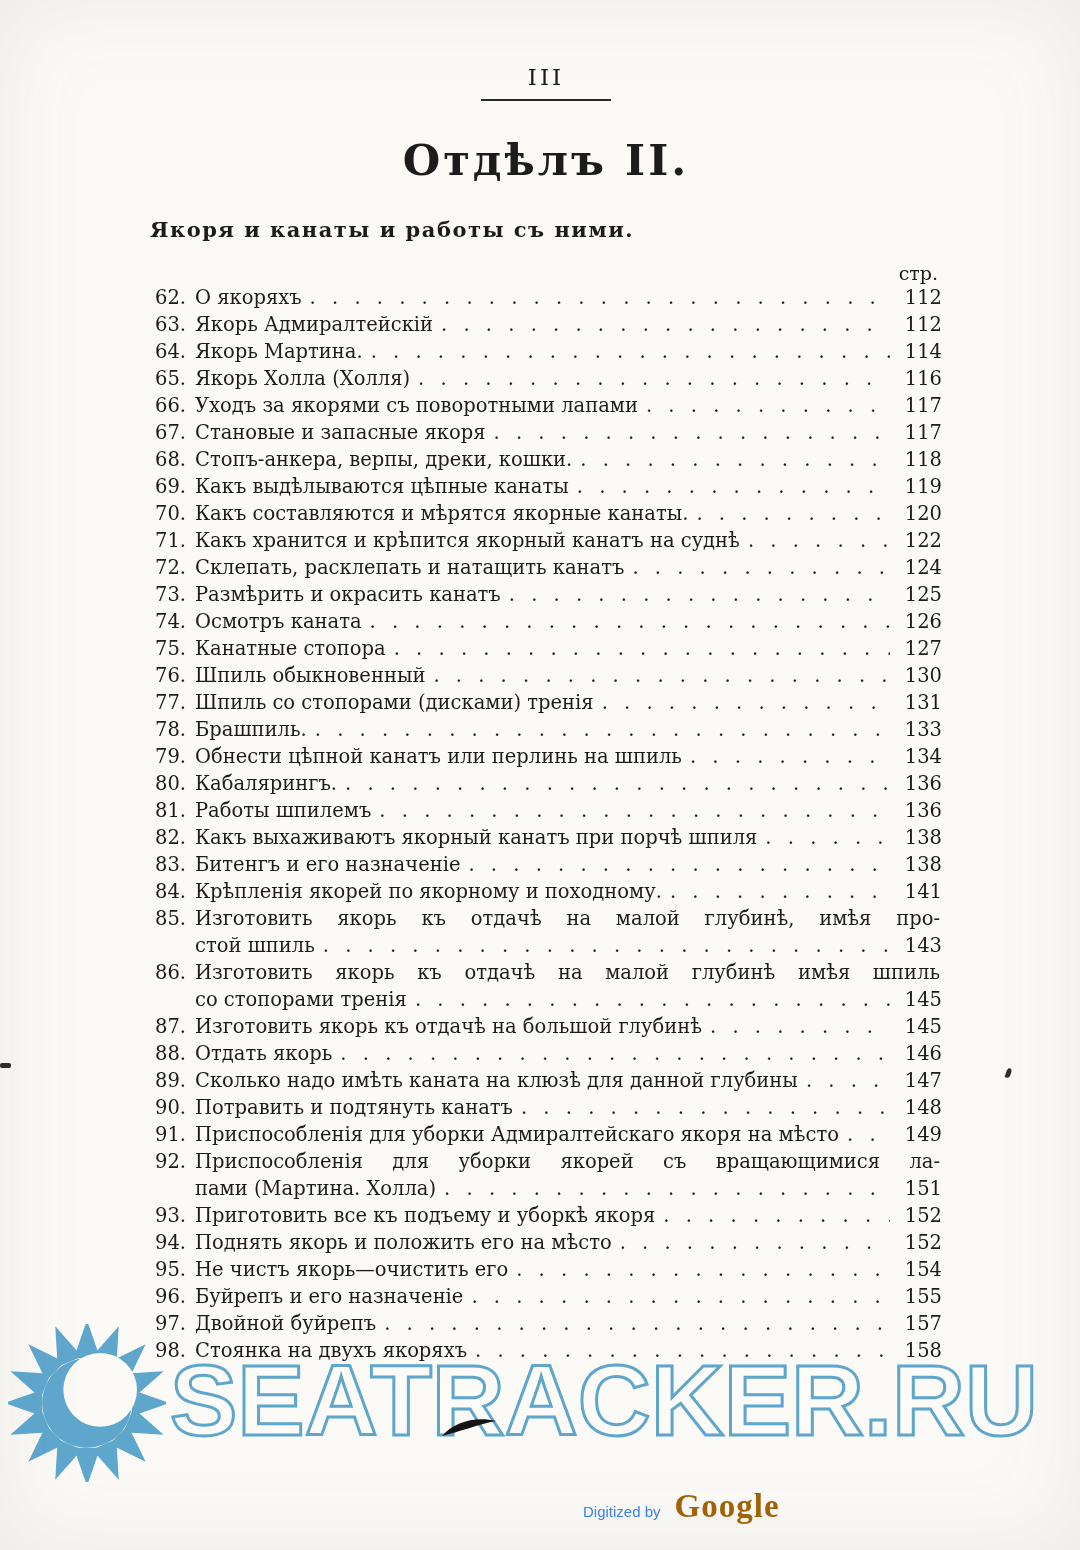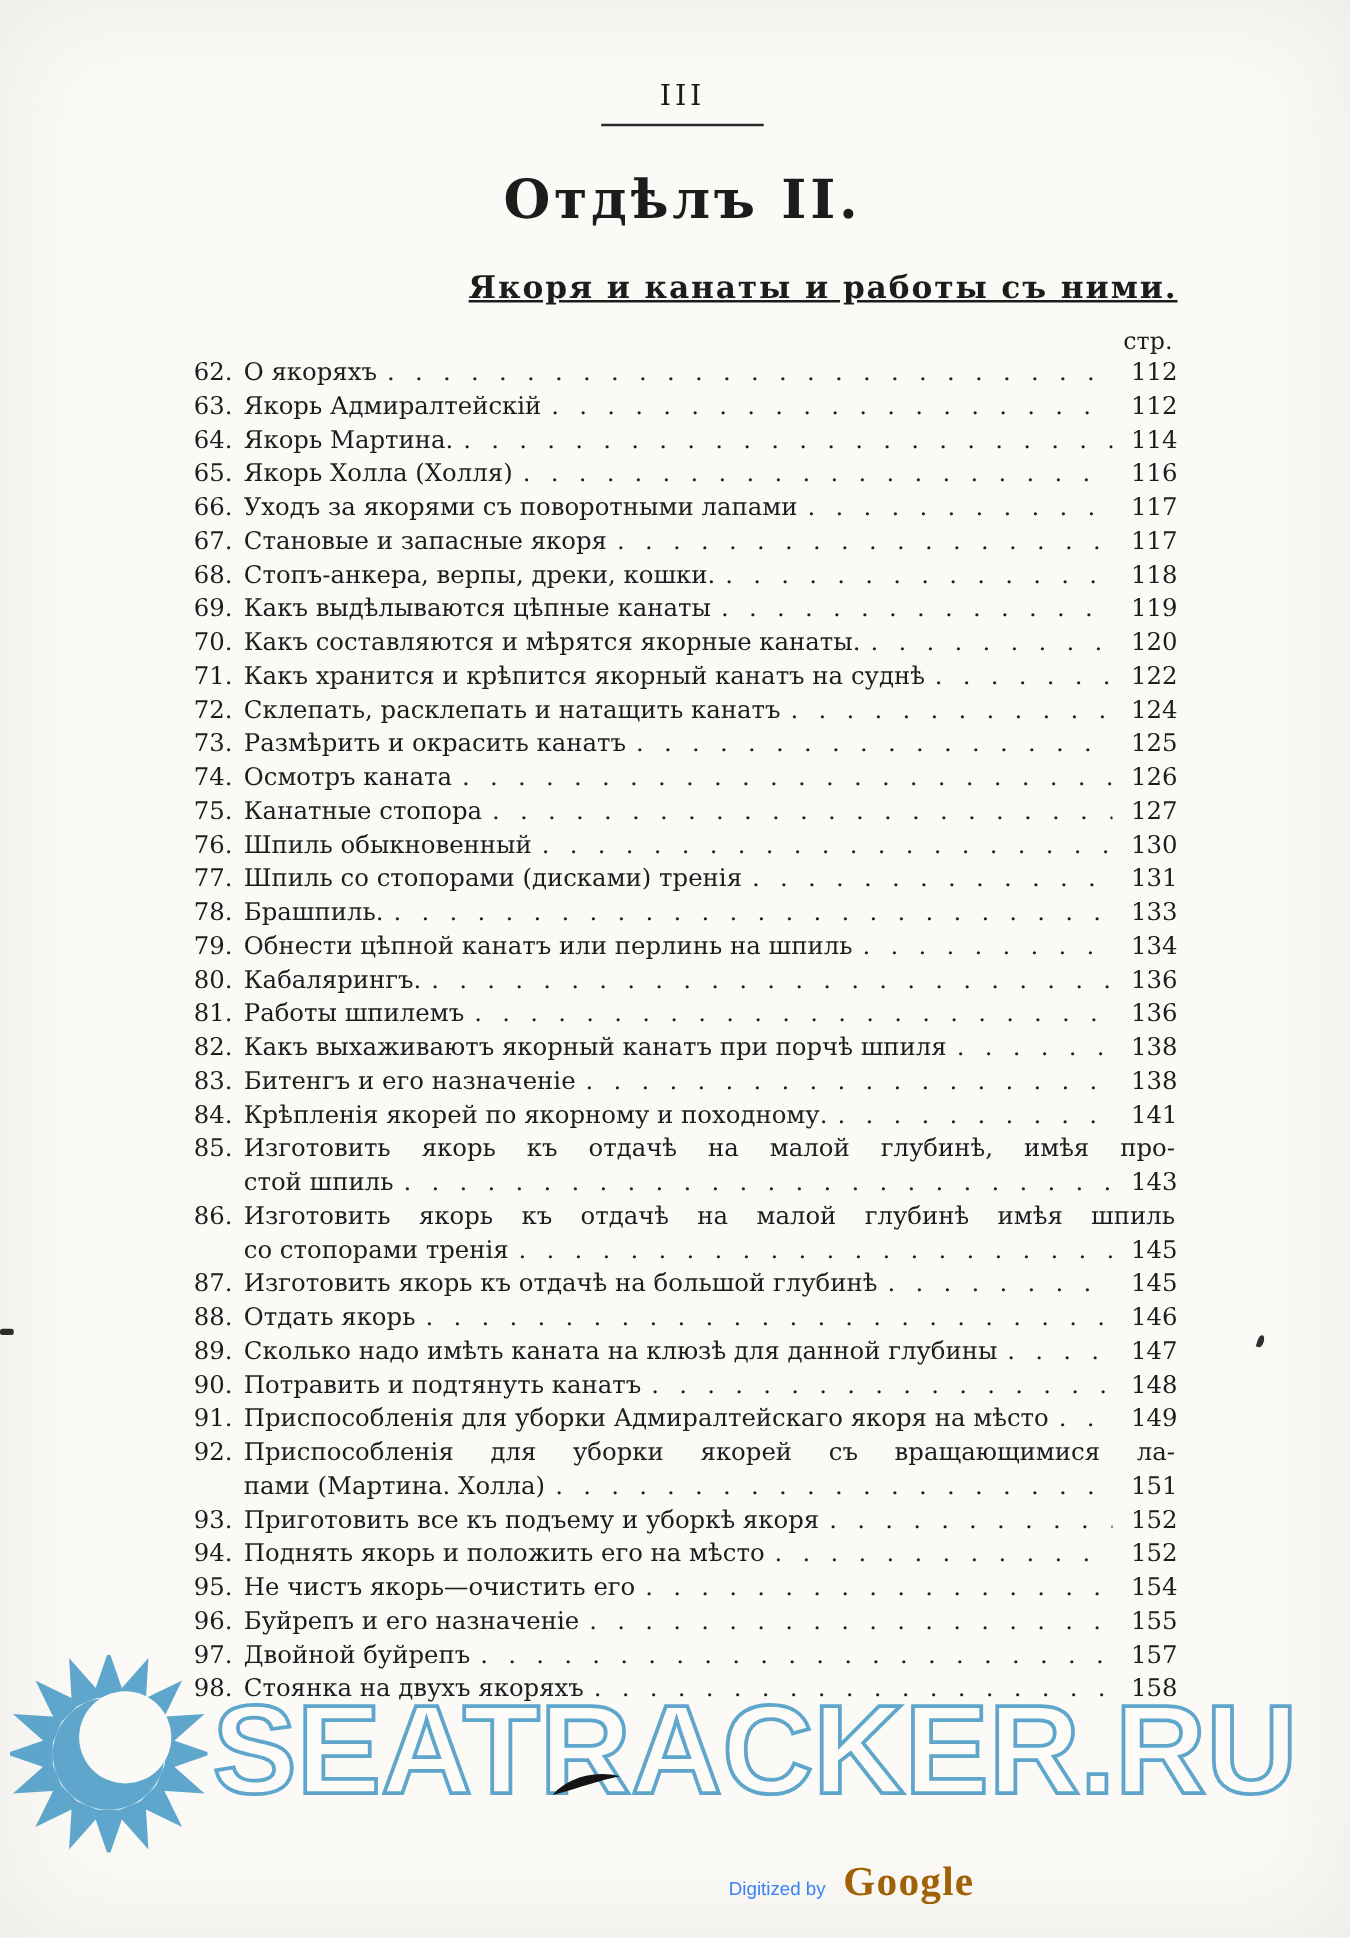--- a/index.html
+++ b/index.html
@@ -23,22 +23,22 @@
     margin-top:64px;line-height:27px;
   }
   .folio-rule{
     width:130px;height:2px;background:#2a2a2a;margin:8px auto 0;
   }
   .title{
     text-align:center;font-size:43px;font-weight:700;
     letter-spacing:3px;margin:38px 0 0;line-height:1;
   }
   .subtitle{
-    text-align:right;font-size:25px;font-weight:bold;
-    letter-spacing:1.5px;margin:36px 0 0;line-height:24px;text-decoration:underline;
+    text-align:left;font-size:21px;font-weight:bold;
+    letter-spacing:1.5px;margin:36px 0 0;line-height:24px;
   }
   .col-header{
     text-align:right;font-size:19px;margin-top:20px;line-height:22px;
     padding-right:4px;
   }
   .toc{font-size:19.5px;margin-top:0;}
   .row{display:flex;align-items:baseline;line-height:27px;}
   .num{flex:0 0 34px;text-align:right;padding-left:2px;}
   .ttl{margin-left:9px;white-space:nowrap;}
   .ttl.fill{

